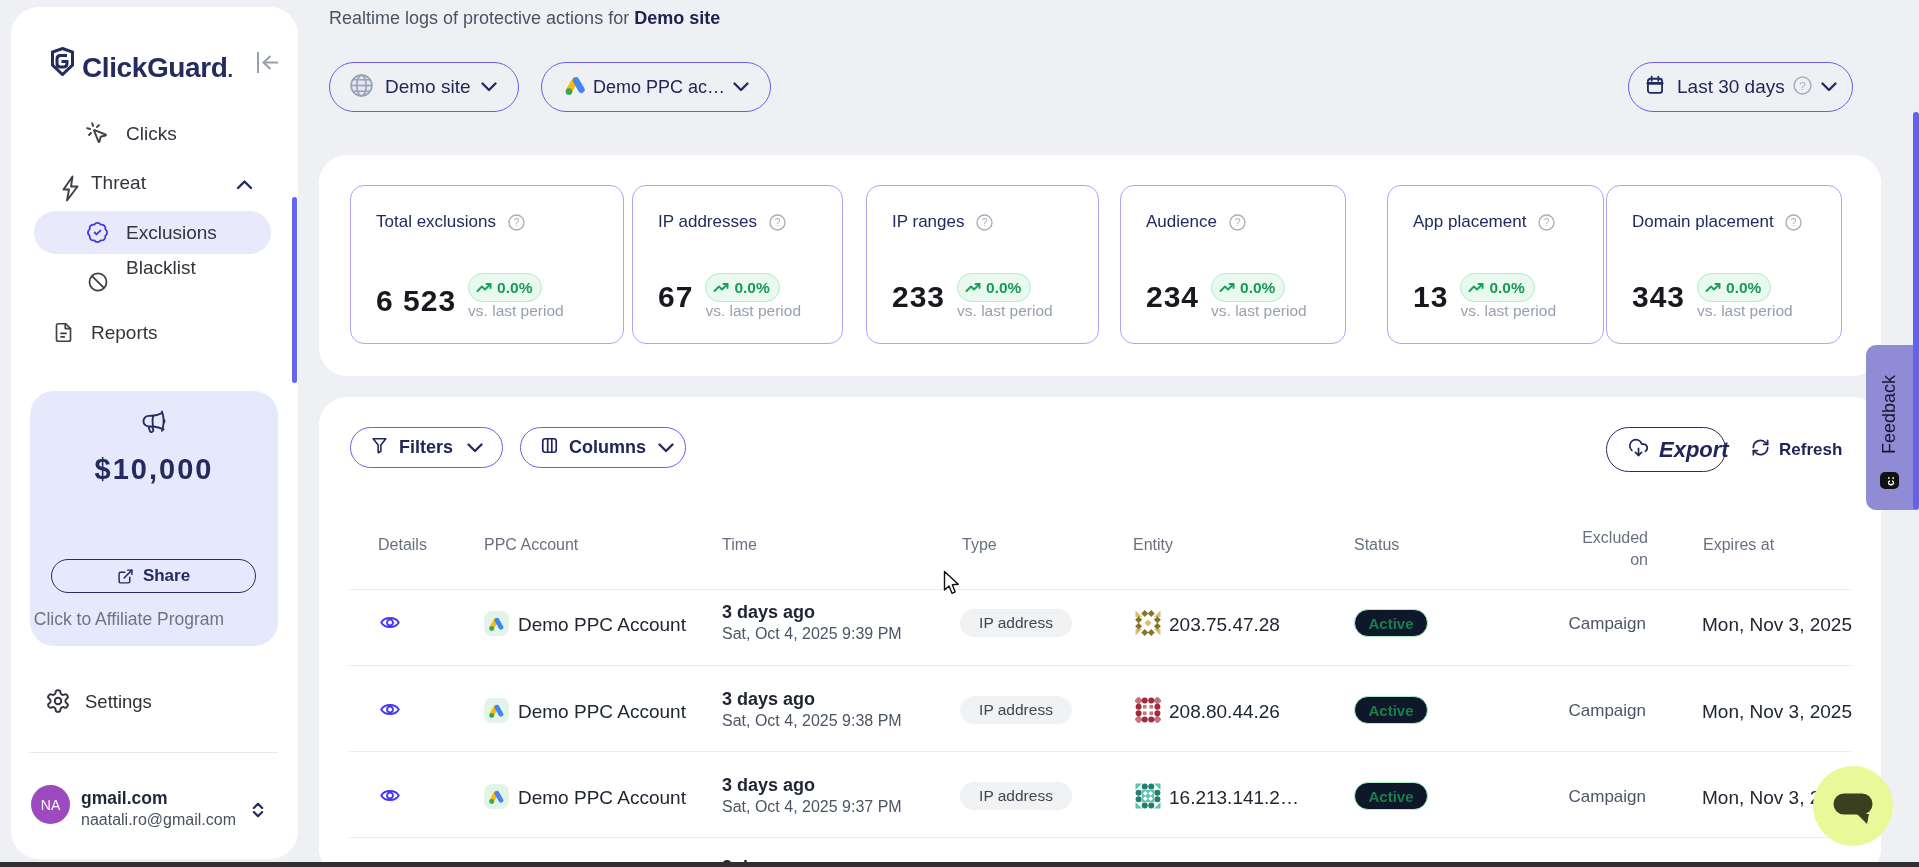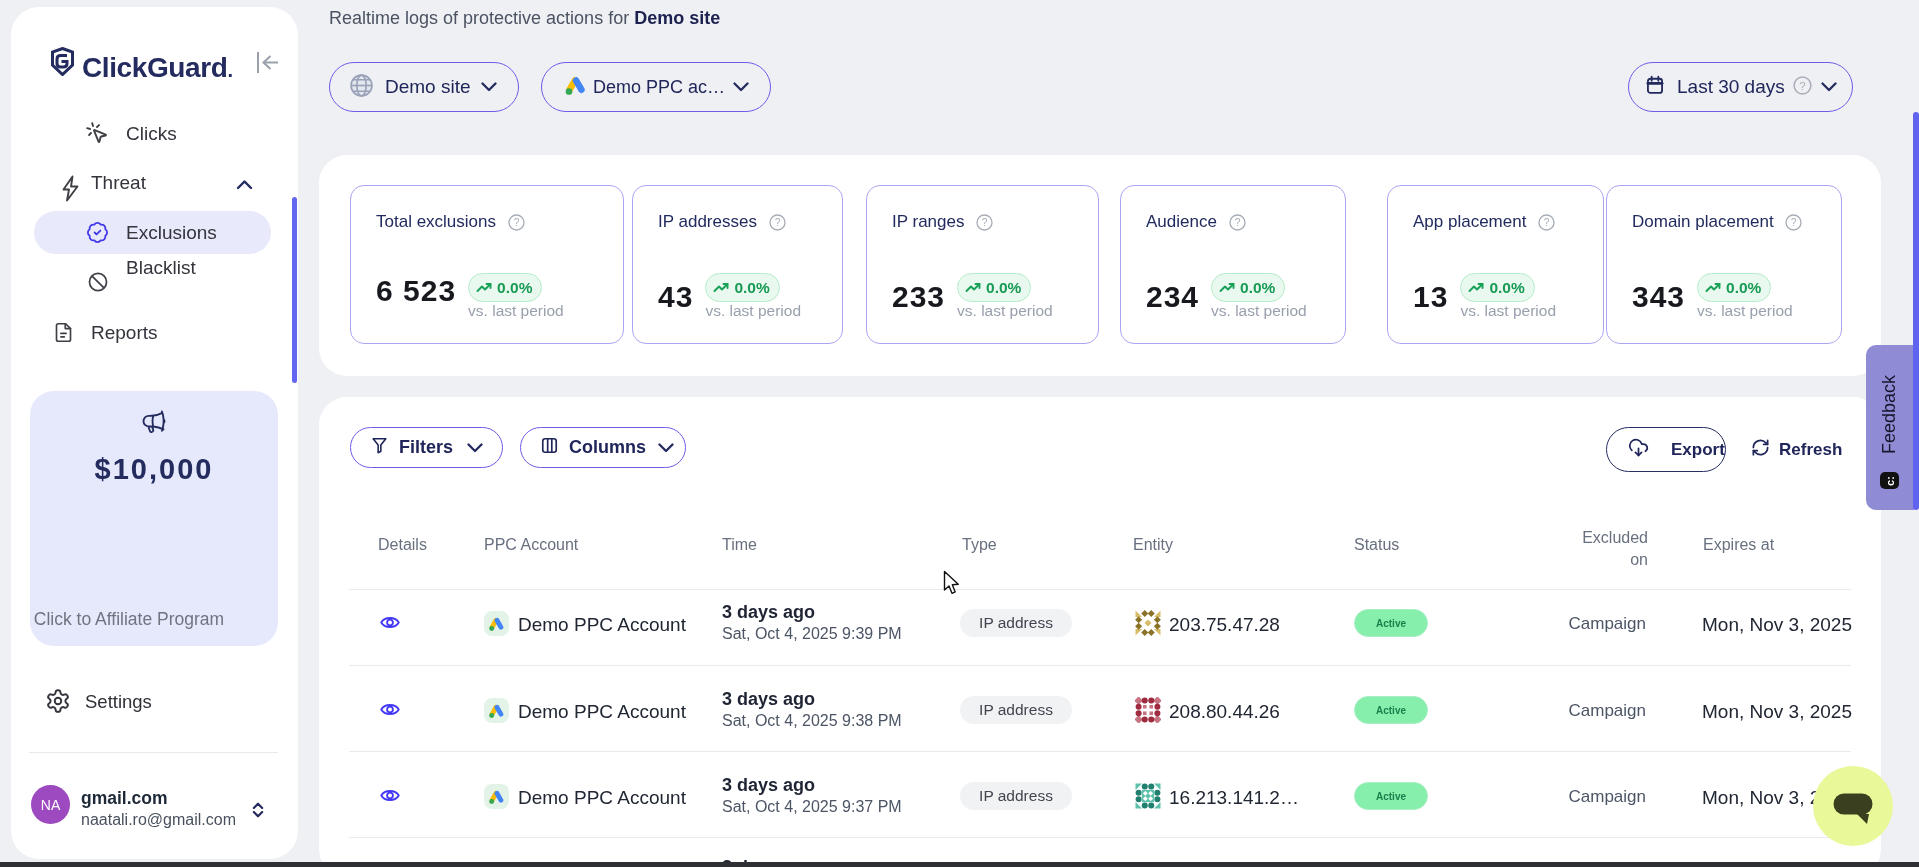--- a/index.html
+++ b/index.html
@@ -23,21 +23,21 @@
 .ctitle svg { width:17px; height:17px; }
 .cnum { font-size:30px; font-weight:700; color:#17191f; letter-spacing:1px; line-height:34px; }
 .gpill { height:29px; border-radius:15px; background:#e9f9ef; border:1px solid #b5ecc9; display:inline-flex; align-items:center; padding:0 9px 0 7px; gap:5px; font-size:15.5px; font-weight:700; color:#189a55; }
 .vslp { font-size:15.5px; color:#99a0ad; margin-top:0px; line-height:18px; display:block; }
 
 .th { position:absolute; font-size:16px; color:#68707f; }
 .hr { position:absolute; left:349px; width:1502px; height:1px; background:#e9eaee; }
 .rowline1 { font-size:18px; font-weight:700; color:#1e2433; }
 .rowline2 { font-size:16px; color:#4c5565; }
 .typepill { position:absolute; left:960px; width:112px; height:28px; border-radius:14px; background:#f1f2f4; color:#41454f; font-size:15.5px; display:flex; align-items:center; justify-content:center; }
-.activepill { position:absolute; left:1354px; width:74px; height:28px; border-radius:14px; background:#86efac; border:1px solid #aaeec6; color:#1b7f4c; font-size:10px; font-weight:700; display:flex; align-items:center; justify-content:center; }
+.activepill { position:absolute; left:1354px; width:74px; height:28px; border-radius:14px; background:#0f172a; border:1px solid #aaeec6; color:#1b7f4c; font-size:15px; font-weight:700; display:flex; align-items:center; justify-content:center; }
 .ppcicon { position:absolute; left:484px; width:25px; height:25px; border-radius:8px; background:#e3f3e8; display:flex; align-items:center; justify-content:center; }
 .cellmain { font-size:19px; color:#202733; }
 </style>
 </head>
 <body>
 
 <div class="abs" id="sidebar">
   <div class="abs" style="left:39px;top:40px;">
       <svg width="25" height="29" viewBox="0 0 50 58" style="display:block">
         <path d="M25 3 L45 10 V36 L25 55 L5 36 V10 Z" fill="none" stroke="#242b5e" stroke-width="6" stroke-linejoin="miter"></path>
@@ -82,20 +82,28 @@
         <path d="M9 13h6"></path>
         <path d="M9 17h4"></path>
       </svg></div>
   <div class="abs navtext" style="left:80px;top:315px;">Reports</div>
   <div class="abs" id="sbbar"></div>
   <div class="abs" id="promo">
     <div style="margin-top:17px;"><svg width="28" height="28" viewBox="0 0 24 24" fill="none" stroke="#242b5e" stroke-width="1.6" stroke-linecap="round" stroke-linejoin="round">
           <path d="M10.34 15.84c-.688-.06-1.386-.09-2.09-.09H7.5a4.5 4.5 0 1 1 0-9h.75c.704 0 1.402-.03 2.09-.09m0 9.18c.253.962.584 1.892.985 2.783.247.55.06 1.21-.463 1.511l-.657.38c-.551.318-1.26.117-1.527-.461a20.845 20.845 0 0 1-1.44-4.282m4.102.069a18.03 18.03 0 0 1-.59-4.59c0-1.586.205-3.124.59-4.59m0 9.18a23.848 23.848 0 0 1 8.835 2.535M10.34 6.66a23.847 23.847 0 0 0 8.835-2.535m0 0A23.74 23.74 0 0 0 18.795 3m.38 1.125a23.91 23.91 0 0 1 1.014 5.395m-1.014 8.855c-.118.38-.245.754-.38 1.125m.38-1.125a23.91 23.91 0 0 0 1.014-5.395m0-3.46c.495.413.811 1.035.811 1.73 0 .695-.316 1.317-.811 1.73m0-3.46a24.347 24.347 0 0 1 0 3.46"></path>
         </svg></div>
     <div style="margin-top:13px;font-size:29px;letter-spacing:2px;font-weight:700;color:#242b5e;">$10,000</div>
+    <div class="abs" id="sharebtn">
+        <svg width="17" height="17" viewBox="0 0 24 24" fill="none" stroke="#242b5e" stroke-width="2.1" stroke-linecap="round" stroke-linejoin="round">
+          <path d="M15 3h6v6"></path>
+          <path d="M10 14 21 3"></path>
+          <path d="M18 13v6a2 2 0 0 1-2 2H5a2 2 0 0 1-2-2V8a2 2 0 0 1 2-2h6"></path>
+        </svg>
+        <span>Share</span>
+      </div>
     <div class="abs" style="left:0;top:218px;width:198px;font-size:17.5px;color:#6f7480;">Click to Affiliate Program</div>
   </div>
   <div class="abs" style="left:34px;top:681px;"><svg width="26" height="26" viewBox="0 0 24 24" fill="none" stroke="#33343c" stroke-width="1.8" stroke-linecap="round" stroke-linejoin="round">
         <path d="M12.22 2h-.44a2 2 0 0 0-2 2v.18a2 2 0 0 1-1 1.73l-.43.25a2 2 0 0 1-2 0l-.15-.08a2 2 0 0 0-2.73.73l-.22.38a2 2 0 0 0 .73 2.73l.15.1a2 2 0 0 1 1 1.72v.51a2 2 0 0 1-1 1.74l-.15.09a2 2 0 0 0-.73 2.73l.22.38a2 2 0 0 0 2.73.73l.15-.08a2 2 0 0 1 2 0l.43.25a2 2 0 0 1 1 1.73V20a2 2 0 0 0 2 2h.44a2 2 0 0 0 2-2v-.18a2 2 0 0 1 1-1.73l.43-.25a2 2 0 0 1 2 0l.15.08a2 2 0 0 0 2.73-.73l.22-.39a2 2 0 0 0-.73-2.73l-.15-.08a2 2 0 0 1-1-1.74v-.5a2 2 0 0 1 1-1.74l.15-.09a2 2 0 0 0 .73-2.73l-.22-.38a2 2 0 0 0-2.73-.73l-.15.08a2 2 0 0 1-2 0l-.43-.25a2 2 0 0 1-1-1.73V4a2 2 0 0 0-2-2z"></path>
         <circle cx="12" cy="12" r="3"></circle>
       </svg></div>
   <div class="abs" style="left:74px;top:684px;font-size:18.5px;color:#2f3038;">Settings</div>
   <div class="abs" style="left:18px;top:745px;width:249px;height:1px;background:#e8e9ec;"></div>
   <div class="abs" style="left:20px;top:778px;width:39px;height:39px;border-radius:50%;background:#9d49c0;color:#fff;font-size:14px;display:flex;align-items:center;justify-content:center;">NA</div>
   <div class="abs" style="left:70px;top:781px;font-size:17.5px;font-weight:700;color:#1d2939;">gmail.com</div>
@@ -151,37 +159,37 @@
       </svg></span>
 </div>
 
 <div class="abs" style="left:319px;top:155px;width:1562px;height:221px;background:#fff;border-radius:28px;"></div>
 <div class="card" style="left:350px;width:274px;">
   <div class="ctitle">Total exclusions&nbsp;<svg width="19" height="19" viewBox="0 0 19 19">
         <circle cx="9.5" cy="9.5" r="8.4" stroke="#a8aeb8" fill="none" stroke-width="1.5"></circle>
         <text x="9.5" y="13.6" text-anchor="middle" font-size="11.5" font-family="Liberation Sans" fill="#a8aeb8">?</text>
       </svg></div>
   <div class="abs flex" style="left:25px;top:87px;align-items:flex-start;">
-    <span class="cnum" style="margin-top:1px;">6 523</span>
+    <span class="cnum" style="margin-top:11px;">6 523</span>
     <span style="display:inline-block;margin-left:12px;">
       <span class="gpill"><svg width="16" height="11" viewBox="0 0 16 11" fill="none" stroke="#17a157" stroke-width="1.9" stroke-linecap="round" stroke-linejoin="round">
             <path d="M1.5 9 6 4.5 9 7.5 14.5 2"></path>
             <path d="M10.5 2h4v4"></path>
           </svg> 0.0%</span>
       <div class="vslp">vs. last period</div>
     </span>
   </div>
 </div>
 <div class="card" style="left:632px;width:211px;">
   <div class="ctitle">IP addresses&nbsp;<svg width="19" height="19" viewBox="0 0 19 19">
         <circle cx="9.5" cy="9.5" r="8.4" stroke="#a8aeb8" fill="none" stroke-width="1.5"></circle>
         <text x="9.5" y="13.6" text-anchor="middle" font-size="11.5" font-family="Liberation Sans" fill="#a8aeb8">?</text>
       </svg></div>
   <div class="abs flex" style="left:25px;top:87px;align-items:flex-start;">
-    <span class="cnum" style="margin-top:7px;">43</span>
+    <span class="cnum" style="margin-top:7px;">67</span>
     <span style="display:inline-block;margin-left:12px;">
       <span class="gpill"><svg width="16" height="11" viewBox="0 0 16 11" fill="none" stroke="#17a157" stroke-width="1.9" stroke-linecap="round" stroke-linejoin="round">
             <path d="M1.5 9 6 4.5 9 7.5 14.5 2"></path>
             <path d="M10.5 2h4v4"></path>
           </svg> 0.0%</span>
       <div class="vslp">vs. last period</div>
     </span>
   </div>
 </div>
 <div class="card" style="left:866px;width:233px;">
@@ -268,21 +276,21 @@
     <span style="margin-left:12px;"><svg width="16" height="10" viewBox="0 0 16 10" fill="none" stroke="#232a5e" stroke-width="2.3" stroke-linecap="round" stroke-linejoin="round">
         <path d="M1.5 1.5 L8 8 L14.5 1.5"></path>
       </svg></span>
 </div>
 <div class="abs btn" style="left:1606px;top:427px;width:120px;height:45px;border-radius:23px;border-color:#272e62;">
   <span style="margin-left:21px;"><svg width="21" height="21" viewBox="0 0 24 24" fill="none" stroke="#20265a" stroke-width="2" stroke-linecap="round" stroke-linejoin="round">
         <path d="M12 13v8"></path>
         <path d="m8.5 17.5 3.5 3.5 3.5-3.5"></path>
         <path d="M4.4 15.3A7 7 0 1 1 15.7 8h1.8a4.5 4.5 0 0 1 2.4 8.3"></path>
       </svg></span>
-    <span style="margin-left:22px;font-size:17px;">Export</span>
+    <span style="margin-left:10px;font-size:22px;font-style:italic;">Export</span>
 </div>
 <div class="abs btn" style="left:1751px;top:427px;height:45px;border:none;">
   <span><svg width="19" height="19" viewBox="0 0 24 24" fill="none" stroke="#20265a" stroke-width="2.2" stroke-linecap="round" stroke-linejoin="round">
         <path d="M3 12a9 9 0 0 1 15.7-6L21 8"></path>
         <path d="M21 3v5h-5"></path>
         <path d="M21 12a9 9 0 0 1-15.7 6L3 16"></path>
         <path d="M8 16H3v5"></path>
       </svg></span>
     <span style="margin-left:9px;font-size:17px;">Refresh</span>
 </div>

